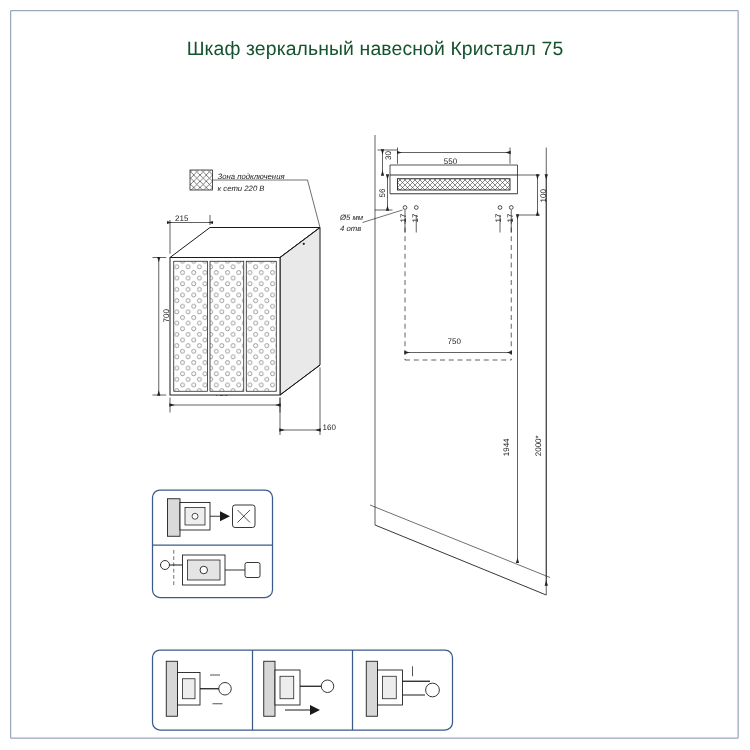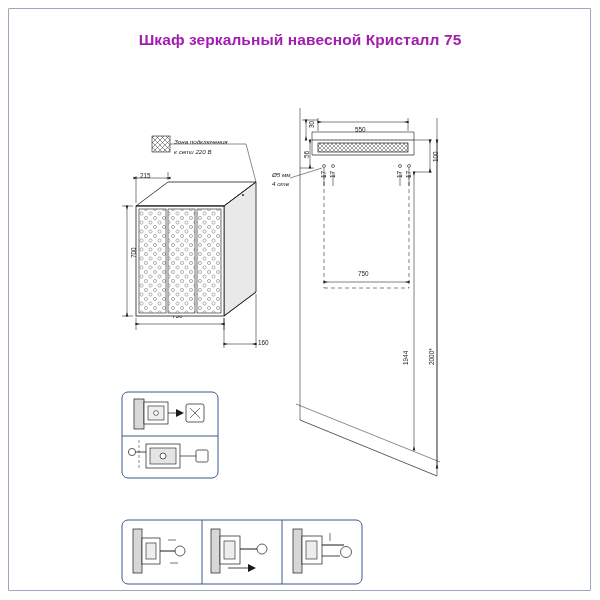--- a/index.html
+++ b/index.html
@@ -31,23 +31,23 @@
     box-sizing: border-box;
     border-radius: 1px;
   }
   #title {
     position: absolute;
     left: 0;
     top: 31px;
     width: 600px;
     text-align: center;
     font-size: 15.5px;
-    font-weight: bold;
+    font-weight: normal;
     letter-spacing: 0.1px;
-    color: #a21caf;
+    color: #14532d;
   }
   svg.draw {
     position: absolute;
     left: 0; top: 0;
     width: 600px;
     height: 600px;
   }
   .hatch-label {
     position: absolute;
     font-style: italic;

